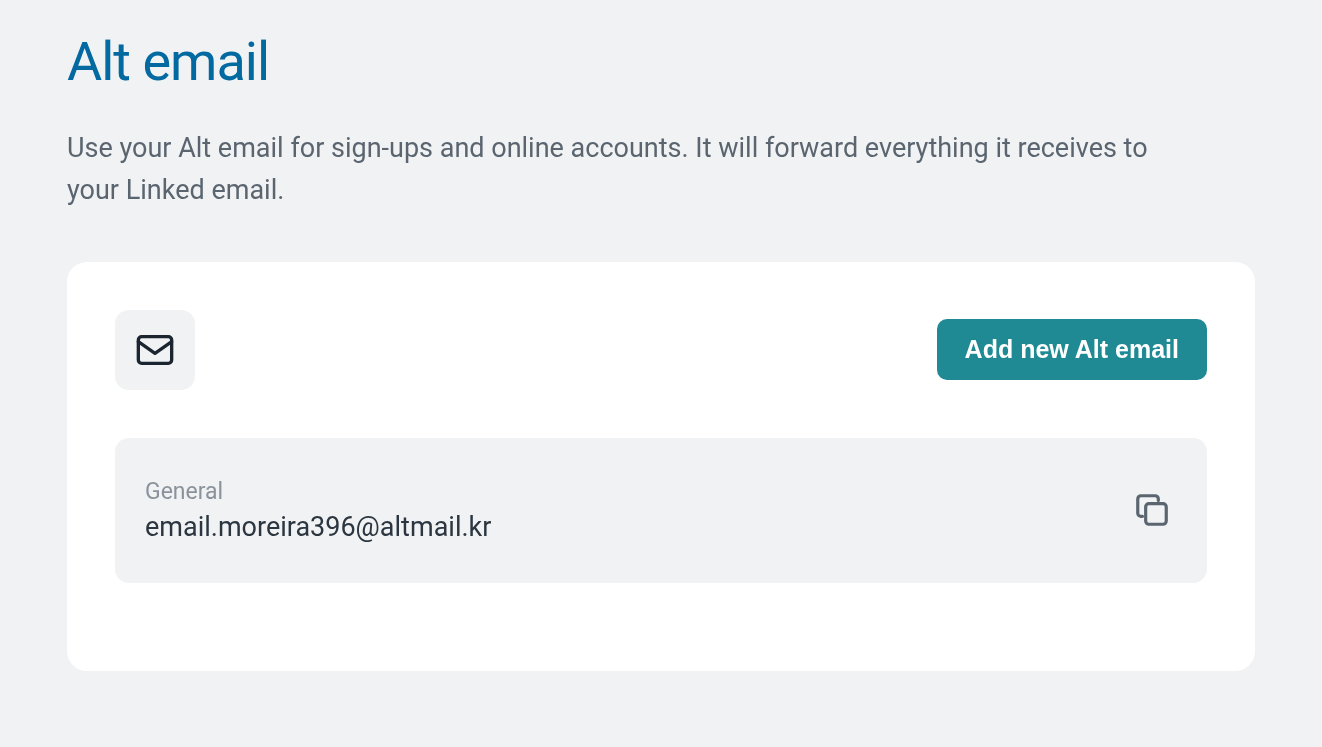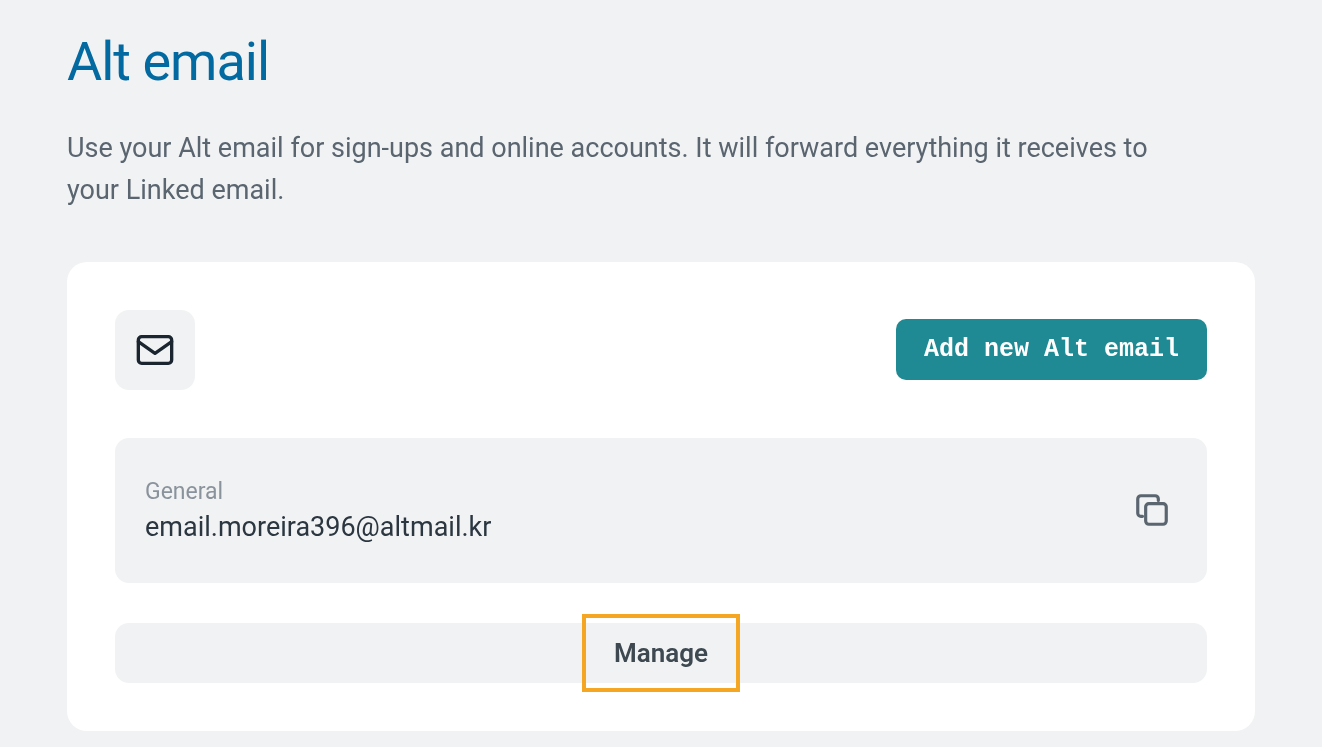--- a/index.html
+++ b/index.html
@@ -55,21 +55,21 @@
     }
     .add-button {
       background-color: #1f8a94;
       color: #ffffff;
       border: none;
       border-radius: 10px;
       padding: 16px 28px;
       font-size: 25px;
       font-weight: 600;
       cursor: pointer;
-      font-family: Liberation Mono, monospace;
+      font-family: Liberation Sans, sans-serif;
     }
     .email-row {
       background-color: #f1f2f3;
       border-radius: 14px;
       padding: 40px 30px;
       display: flex;
       justify-content: space-between;
       align-items: center;
       margin-bottom: 40px;
     }
@@ -154,17 +154,13 @@
       <span class="email-value">email.moreira396@altmail.kr</span>
     </div>
     <button class="copy-button">
       <svg viewBox="0 0 24 24" fill="none" stroke="#5a6570" stroke-width="2" stroke-linecap="round" stroke-linejoin="round">
         <rect x="8" y="8" width="13" height="13" rx="2"></rect>
         <path d="M16 6V5a2 2 0 0 0-2-2H5a2 2 0 0 0-2 2v9a2 2 0 0 0 2 2h1"></path>
       </svg>
     </button>
   </div>
 
-  <div class="manage-row">
-    <button class="manage-button">Manage</button>
-    <div class="highlight-box"></div>
-  </div>
 </div>
 
 </body></html>

